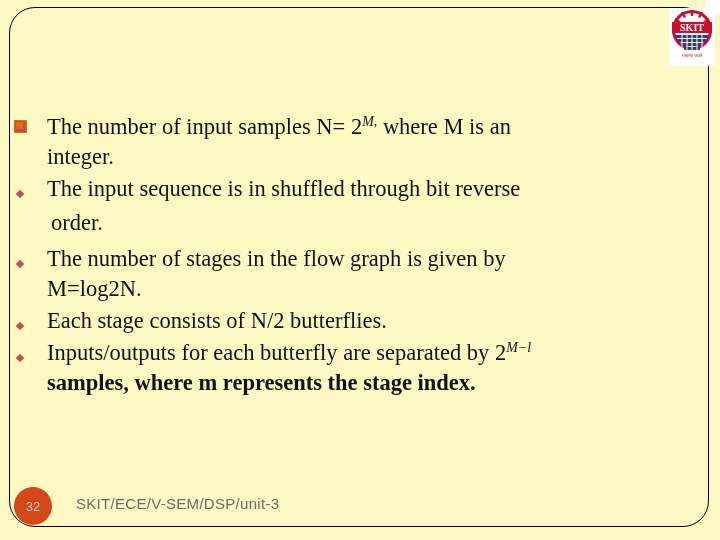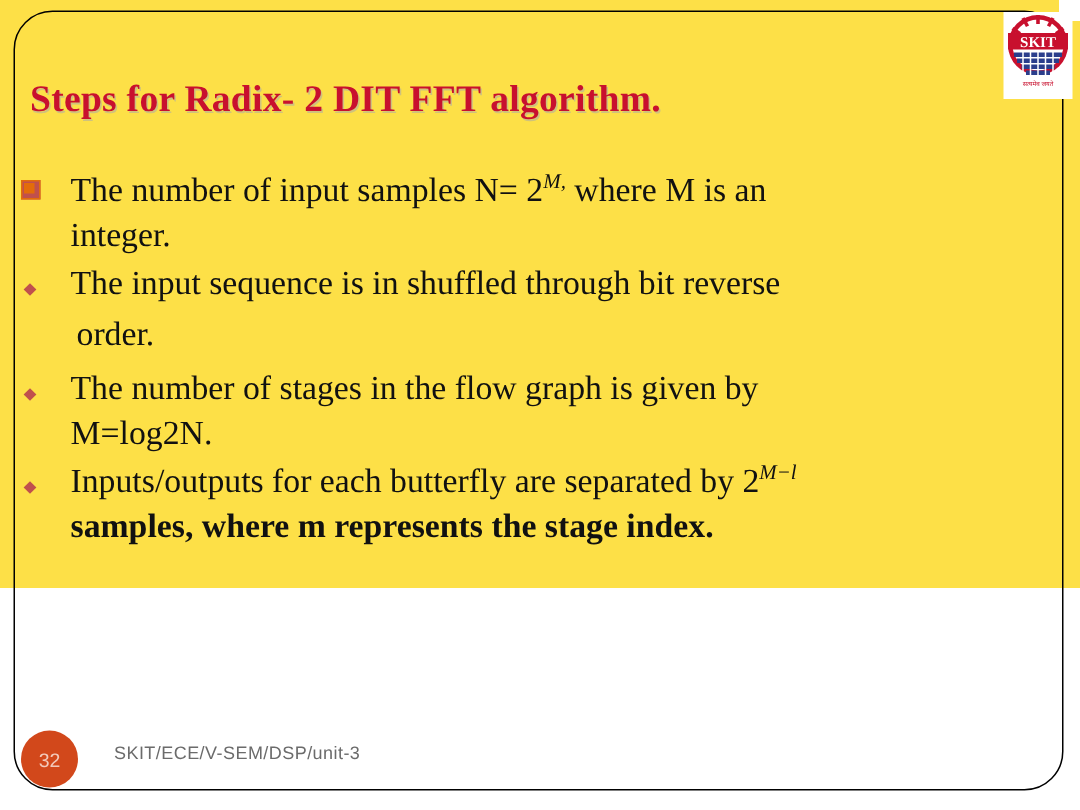--- a/index.html
+++ b/index.html
@@ -10,22 +10,22 @@
   body {
     width: 720px;
     height: 540px;
     overflow: hidden;
     font-family: "Liberation Serif", serif;
   }
 
   #slide {
     position: relative;
     width: 720px;
-    height: 392px;
-    background: #fde047;
+    height: 540px;
+    background: #fef9c3;
   }
 
   
   #frame {
     position: absolute;
     left: 9px;
     top: 7px;
     width: 700px;
     height: 520px;
     border: 1.5px solid #000000;
@@ -150,21 +150,21 @@
     font-size: 13px;
     display: flex;
     align-items: center;
     justify-content: center;
   }
   #footer-text {
     position: absolute;
     left: 76px;
     top: 495px;
     font-family: "Liberation Sans", sans-serif;
-    font-size: 12px;
+    font-size: 15px;
     color: #6B6B6B;
     letter-spacing: 0.3px;
   }
 </style>
 </head>
 <body>
 
 <div id="slide">
 
   <div id="frame"></div>
@@ -203,21 +203,20 @@
         <line x1="23" y1="26" x2="23" y2="42"></line>
         <line x1="28" y1="26" x2="28" y2="42"></line>
         <line x1="33" y1="26" x2="33" y2="42"></line>
       </g>
 
       <rect x="6" y="44" width="34" height="6" fill="#ffffff"></rect>
       <text x="23" y="49" text-anchor="middle" font-family="Liberation Sans, sans-serif" font-size="4.2" fill="#C8102E">सत्यमेव जयते</text>
     </svg>
   </div>
 
-  <div id="title">Steps for Radix- 2 DIT FFT algorithm.</div>
 
   <div id="bullets">
 
     <div class="bullet-row">
       <div class="bullet-mark">
         <span class="mark-box"></span>
       </div>
       <div class="bullet-text">
         <span>The number of input samples N= 2</span><sup>M,</sup><span> where M is an</span>
         <div class="bullet-text nojust" style="margin:0;padding:0;">integer.</div>
@@ -239,20 +238,26 @@
         <span class="mark-dot"></span>
       </div>
       <div class="bullet-text">
         <span>The number of stages in the flow graph is given by</span>
         <div class="bullet-text nojust" style="margin:0;padding:0;">
           <span style="font-style:normal;">M=log2N.</span>
         </div>
       </div>
     </div>
 
+    <div class="bullet-row">
+      <div class="bullet-mark">
+        <span class="mark-dot"></span>
+      </div>
+      <div class="bullet-text nojust">Each stage consists of N/2 butterflies.</div>
+    </div>
 
     <div class="bullet-row">
       <div class="bullet-mark">
         <span class="mark-dot"></span>
       </div>
       <div class="bullet-text">
         <span>Inputs/outputs for each butterfly are separated by 2</span><sup>M−l</sup>
         <div class="bullet-text nojust" style="margin:0;padding:0;font-weight:bold;">samples, where m represents the stage index.</div>
       </div>
     </div>

